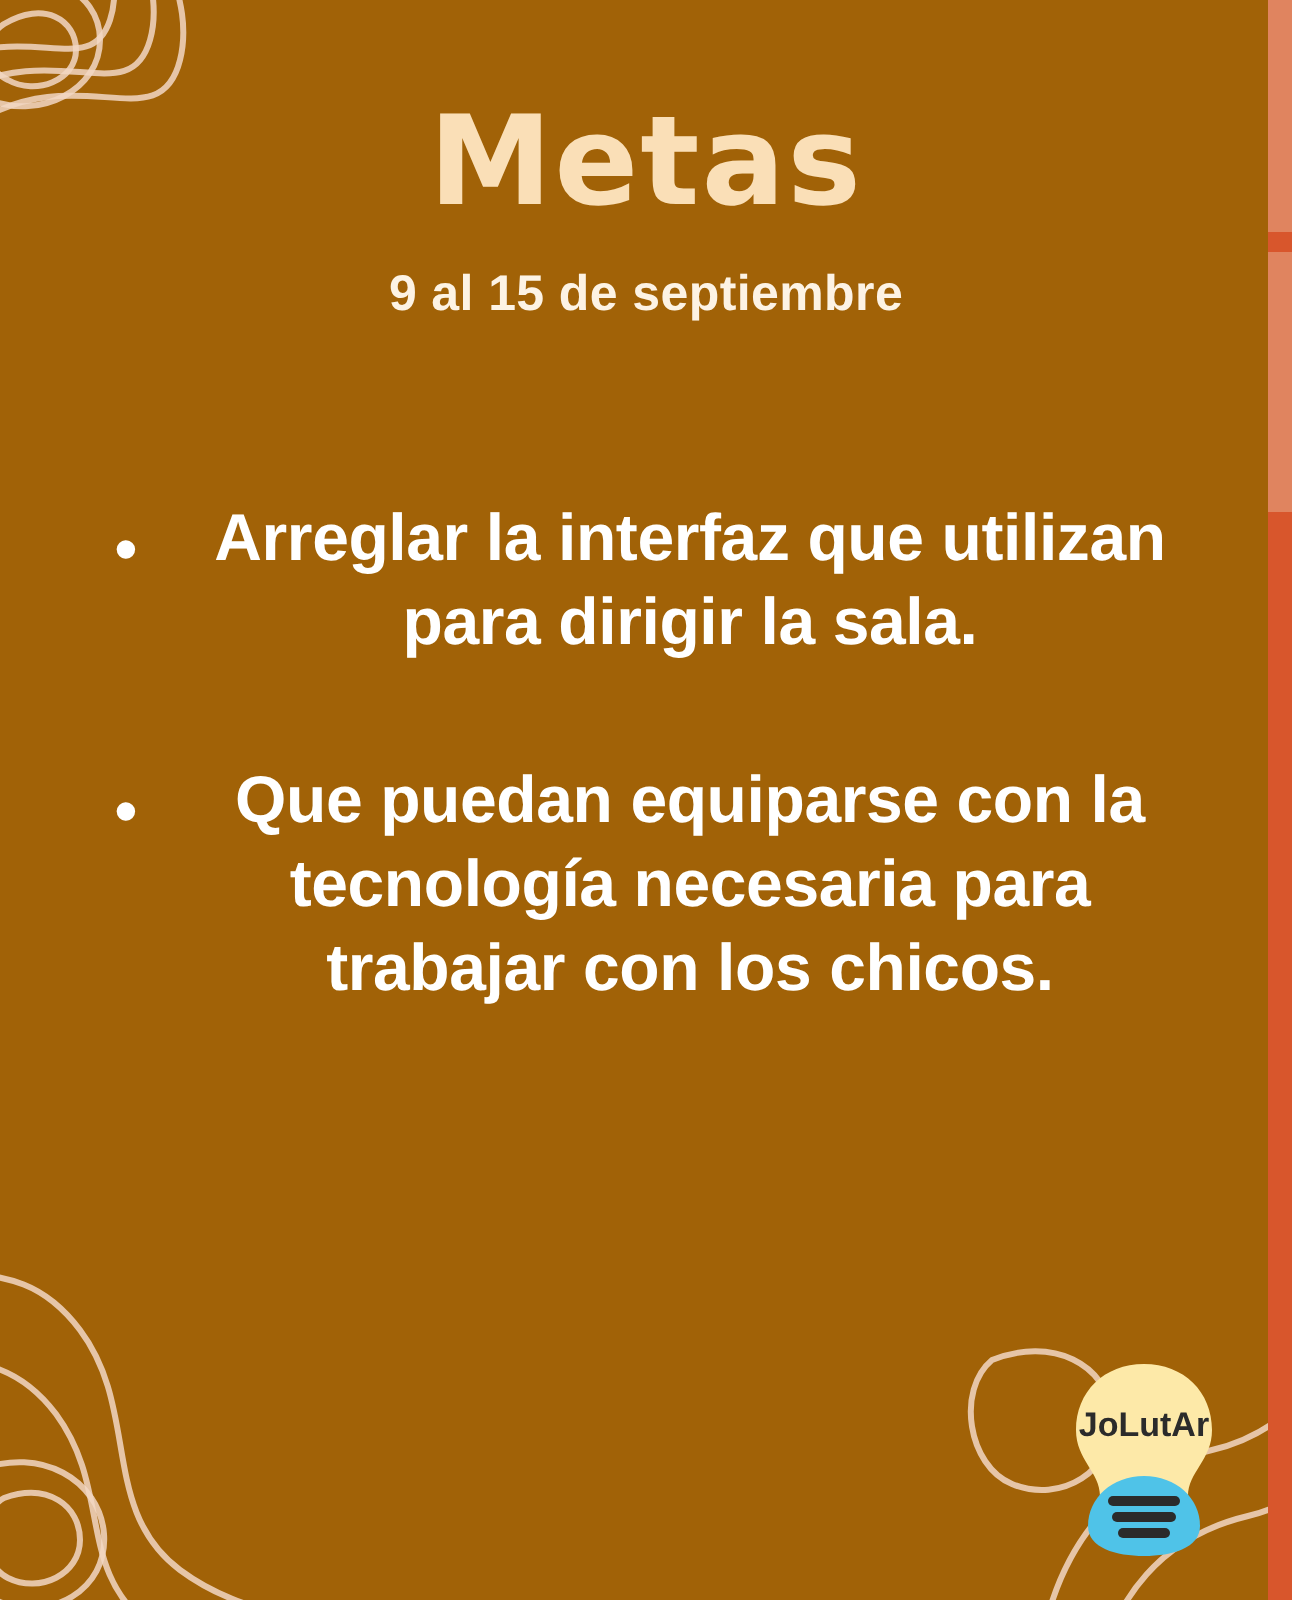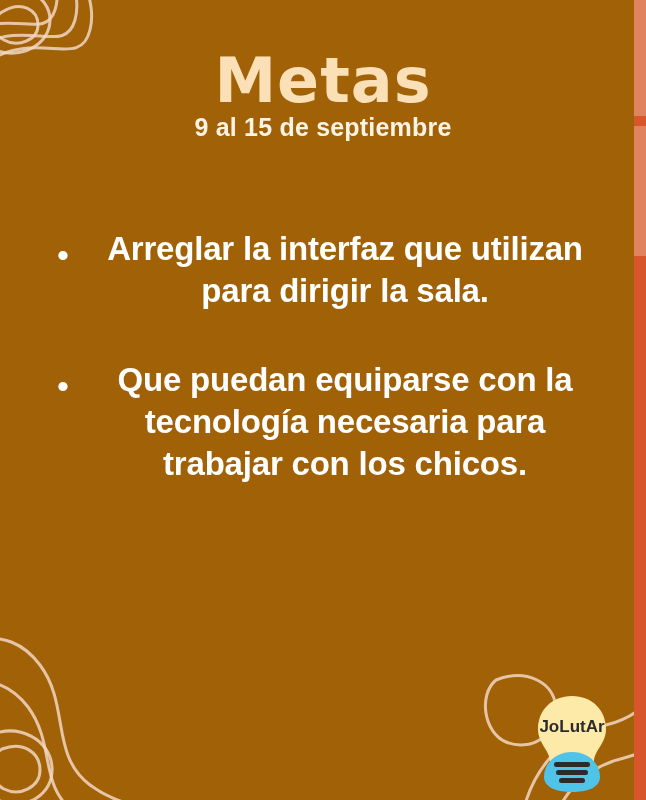--- a/index.html
+++ b/index.html
@@ -83,21 +83,21 @@
   .title {
     font-family: "DejaVu Sans", sans-serif;
     font-size: 62px;
     font-weight: bold;
     letter-spacing: 1px;
     color: #fadfb7;
     line-height: 1.05;
     margin: 0;
   }
   .subtitle {
-    margin-top: 0;
+    margin-top: 20px;
     font-size: 25px;
     font-weight: bold;
     color: #fdf3e4;
     letter-spacing: 0.2px;
   }
 
   .goals {
     margin-top: 86px;
     padding: 0 34px 0 40px;
   }
@@ -122,21 +122,21 @@
     font-weight: bold;
     line-height: 1.28;
     color: #ffffff;
     letter-spacing: -0.2px;
     padding-right: 8px;
   }
 
   .logo {
     position: absolute;
     right: 26px;
-    bottom: 4px;
+    bottom: 18px;
     width: 96px;
     height: 104px;
   }
   .logo svg { width: 100%; height: 100%; display: block; }
 </style>
 </head>
 <body>
 
 <div class="slide">
 

